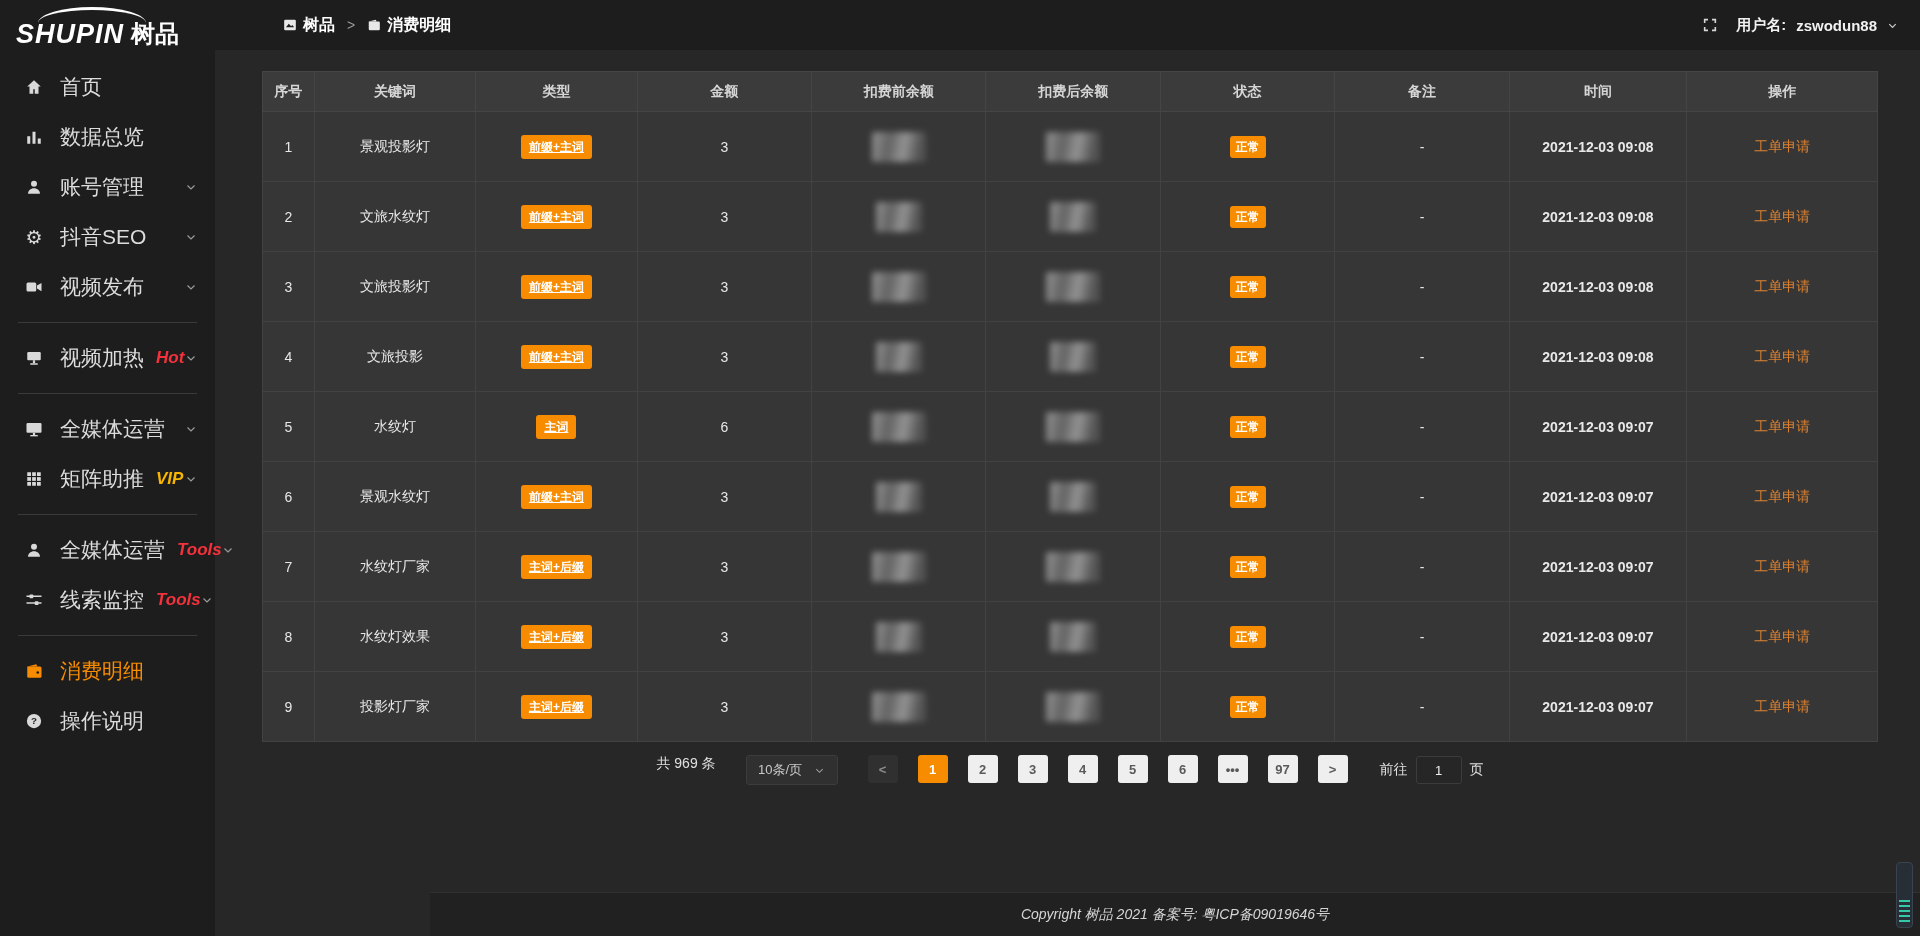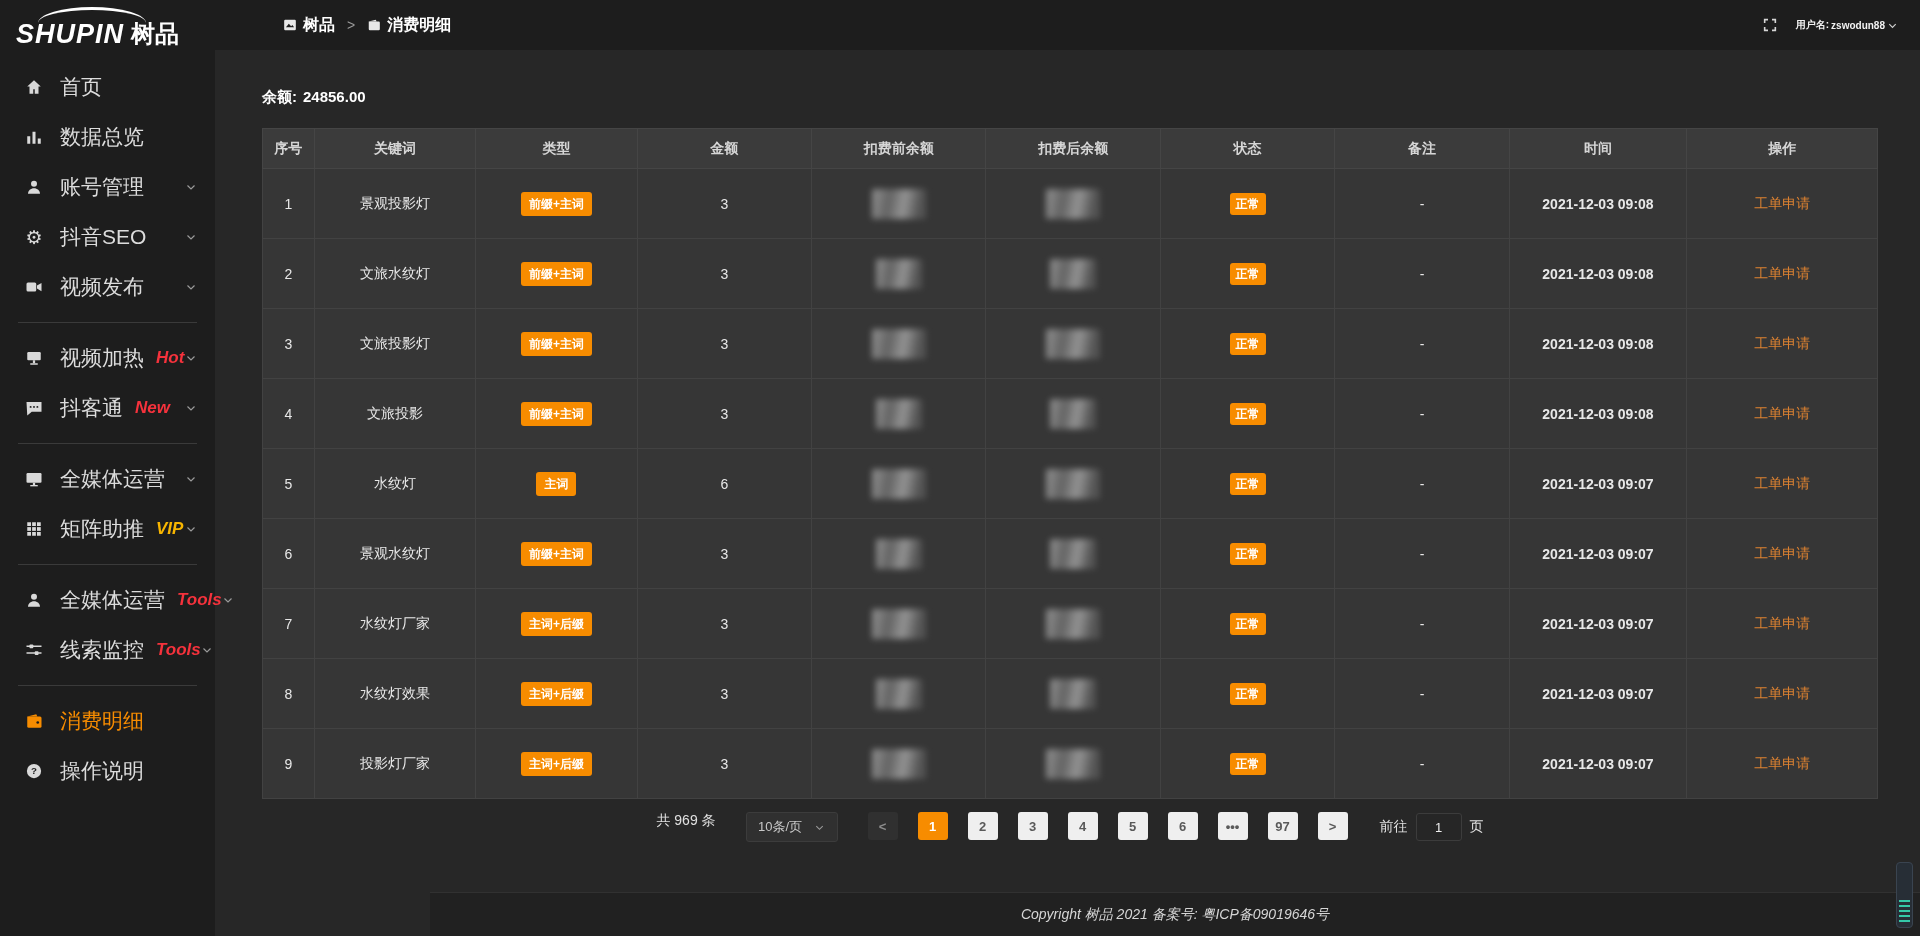--- a/index.html
+++ b/index.html
@@ -29,42 +29,42 @@
   .menu-divider { height:1px; background:#3a3a3a; margin:10px 18px; }
   .gear-glyph { font-size:19px; line-height:1; color:#d9d9d9; }
   
   .topbar { position:absolute; left:215px; right:0; top:0; height:50px; background:#1d1d1d;
     display:flex; align-items:center; padding:0 22px 0 68px; z-index:1; }
   .breadcrumb { display:flex; align-items:center; font-size:16px; font-weight:bold; color:#fff; }
   .bc-icon { display:flex; margin-right:6px; color:#e8e8e8; }
   .bc-sep { margin:0 12px; color:#9a9a9a; font-size:14px; font-weight:normal; }
   .topbar-right { margin-left:auto; display:flex; align-items:center; gap:18px; }
   .fs-icon { display:flex; cursor:pointer; color:#d5d5d5; }
-  .user-entry { display:flex; align-items:center; gap:2px; font-size:10px; color:#f2f2f2; font-weight:bold; cursor:pointer; }
+  .user-entry { display:flex; align-items:center; gap:10px; font-size:15px; color:#f2f2f2; font-weight:bold; cursor:pointer; }
   .user-entry .mi-chevron { color:#cfcfcf; display:flex; }
   
   .main { position:absolute; left:215px; top:50px; right:0; bottom:0; background:#272727; }
   .content { padding:0 42px 0 47px; }
   .balance { margin-top:38px; font-size:15px; font-weight:bold; color:#fff; }
   .balance .bal-value { margin-left:6px; }
   
   table.data { width:100%; border-collapse:collapse; table-layout:fixed; margin-top:21px; }
   table.data th {
     background:#3b3b3b; border:1px solid #454545; height:40px;
     font-size:14px; font-weight:bold; color:#d6d6d6; text-align:center;
   }
   table.data td {
     background:#363636; border:1px solid #424242; height:70px;
     font-size:14px; color:#e8e8e8; text-align:center; vertical-align:middle;
   }
   .type-badge, .status-badge {
     display:inline-block; background:#f78c00; color:#fff; border-radius:3px;
     font-size:12px; font-weight:bold; line-height:1;
   }
-  .type-badge { padding:6px 8px; }
+  .type-badge { padding:6px 8px;text-decoration:underline; }
   .status-badge { padding:5px 6px; }
   td.time-cell { font-weight:bold; font-size:15px; color:#f5f5f5; }
   .action-link { color:#dd8231; font-size:14px; cursor:pointer; text-decoration:none; }
   .mask-blob { width:54px; height:30px; margin:0 auto; border-radius:2px; opacity:.8;
     background:linear-gradient(100deg,#9b9b9b 8%,#6e6e6e 32%,#ababab 58%,#5a5a5a 86%);
     filter:blur(3px); }
   tr:nth-child(even) .mask-blob { width:46px; }
   
   .pager { display:flex; justify-content:center; margin-top:13px; gap:20px; }
   .pg-total { font-size:14px; color:#e0e0e0; margin-right:10px; }
@@ -177,37 +177,20 @@
       </span>
       <span class="mi-label">视频加热</span>
       <span class="mi-badge badge-red">Hot</span>
       <span class="mi-chevron">
         <svg width="12" height="12" viewBox="0 0 24 24">
             <path d="M5 9l7 7 7-7" fill="none" stroke="currentColor" stroke-width="2.4"></path>
           </svg>
       </span>
     </div>
 
-    <div class="menu-item">
-      <span class="mi-icon">
-        <svg width="18" height="18" viewBox="0 0 24 24">
-            <path d="M2 4h20v13H9l-6 5z" fill="currentColor"></path>
-            <circle cx="7.5" cy="10.5" r="1.3" fill="#1d1d1d"></circle>
-            <circle cx="12" cy="10.5" r="1.3" fill="#1d1d1d"></circle>
-            <circle cx="16.5" cy="10.5" r="1.3" fill="#1d1d1d"></circle>
-          </svg>
-      </span>
-      <span class="mi-label">抖客通</span>
-      <span class="mi-badge badge-red">New</span>
-      <span class="mi-chevron">
-        <svg width="12" height="12" viewBox="0 0 24 24">
-            <path d="M5 9l7 7 7-7" fill="none" stroke="currentColor" stroke-width="2.4"></path>
-          </svg>
-      </span>
-    </div>
 
     <div class="menu-divider"></div>
 
     <div class="menu-item">
       <span class="mi-icon">
         <svg width="18" height="18" viewBox="0 0 24 24">
             <rect x="2" y="4" width="20" height="13" rx="1.5" fill="currentColor"></rect>
             <rect x="10.5" y="17" width="3" height="3" fill="currentColor"></rect>
             <rect x="7" y="20" width="10" height="1.8" fill="currentColor"></rect>
           </svg>
@@ -340,23 +323,20 @@
         <svg width="11" height="11" viewBox="0 0 24 24">
             <path d="M5 9l7 7 7-7" fill="none" stroke="currentColor" stroke-width="2.6"></path>
           </svg>
       </span>
     </span>
   </div>
 </header>
 
 <main class="main">
   <div class="content">
-    <div class="balance">
-      <span>余额:</span><span class="bal-value">24856.00</span>
-    </div>
 
     <table class="data">
       <colgroup>
         <col style="width:3.2%">
           <col style="width:10%">
           <col style="width:10%">
           <col style="width:10.8%">
           <col style="width:10.8%">
         <col style="width:10.8%">
           <col style="width:10.8%">

